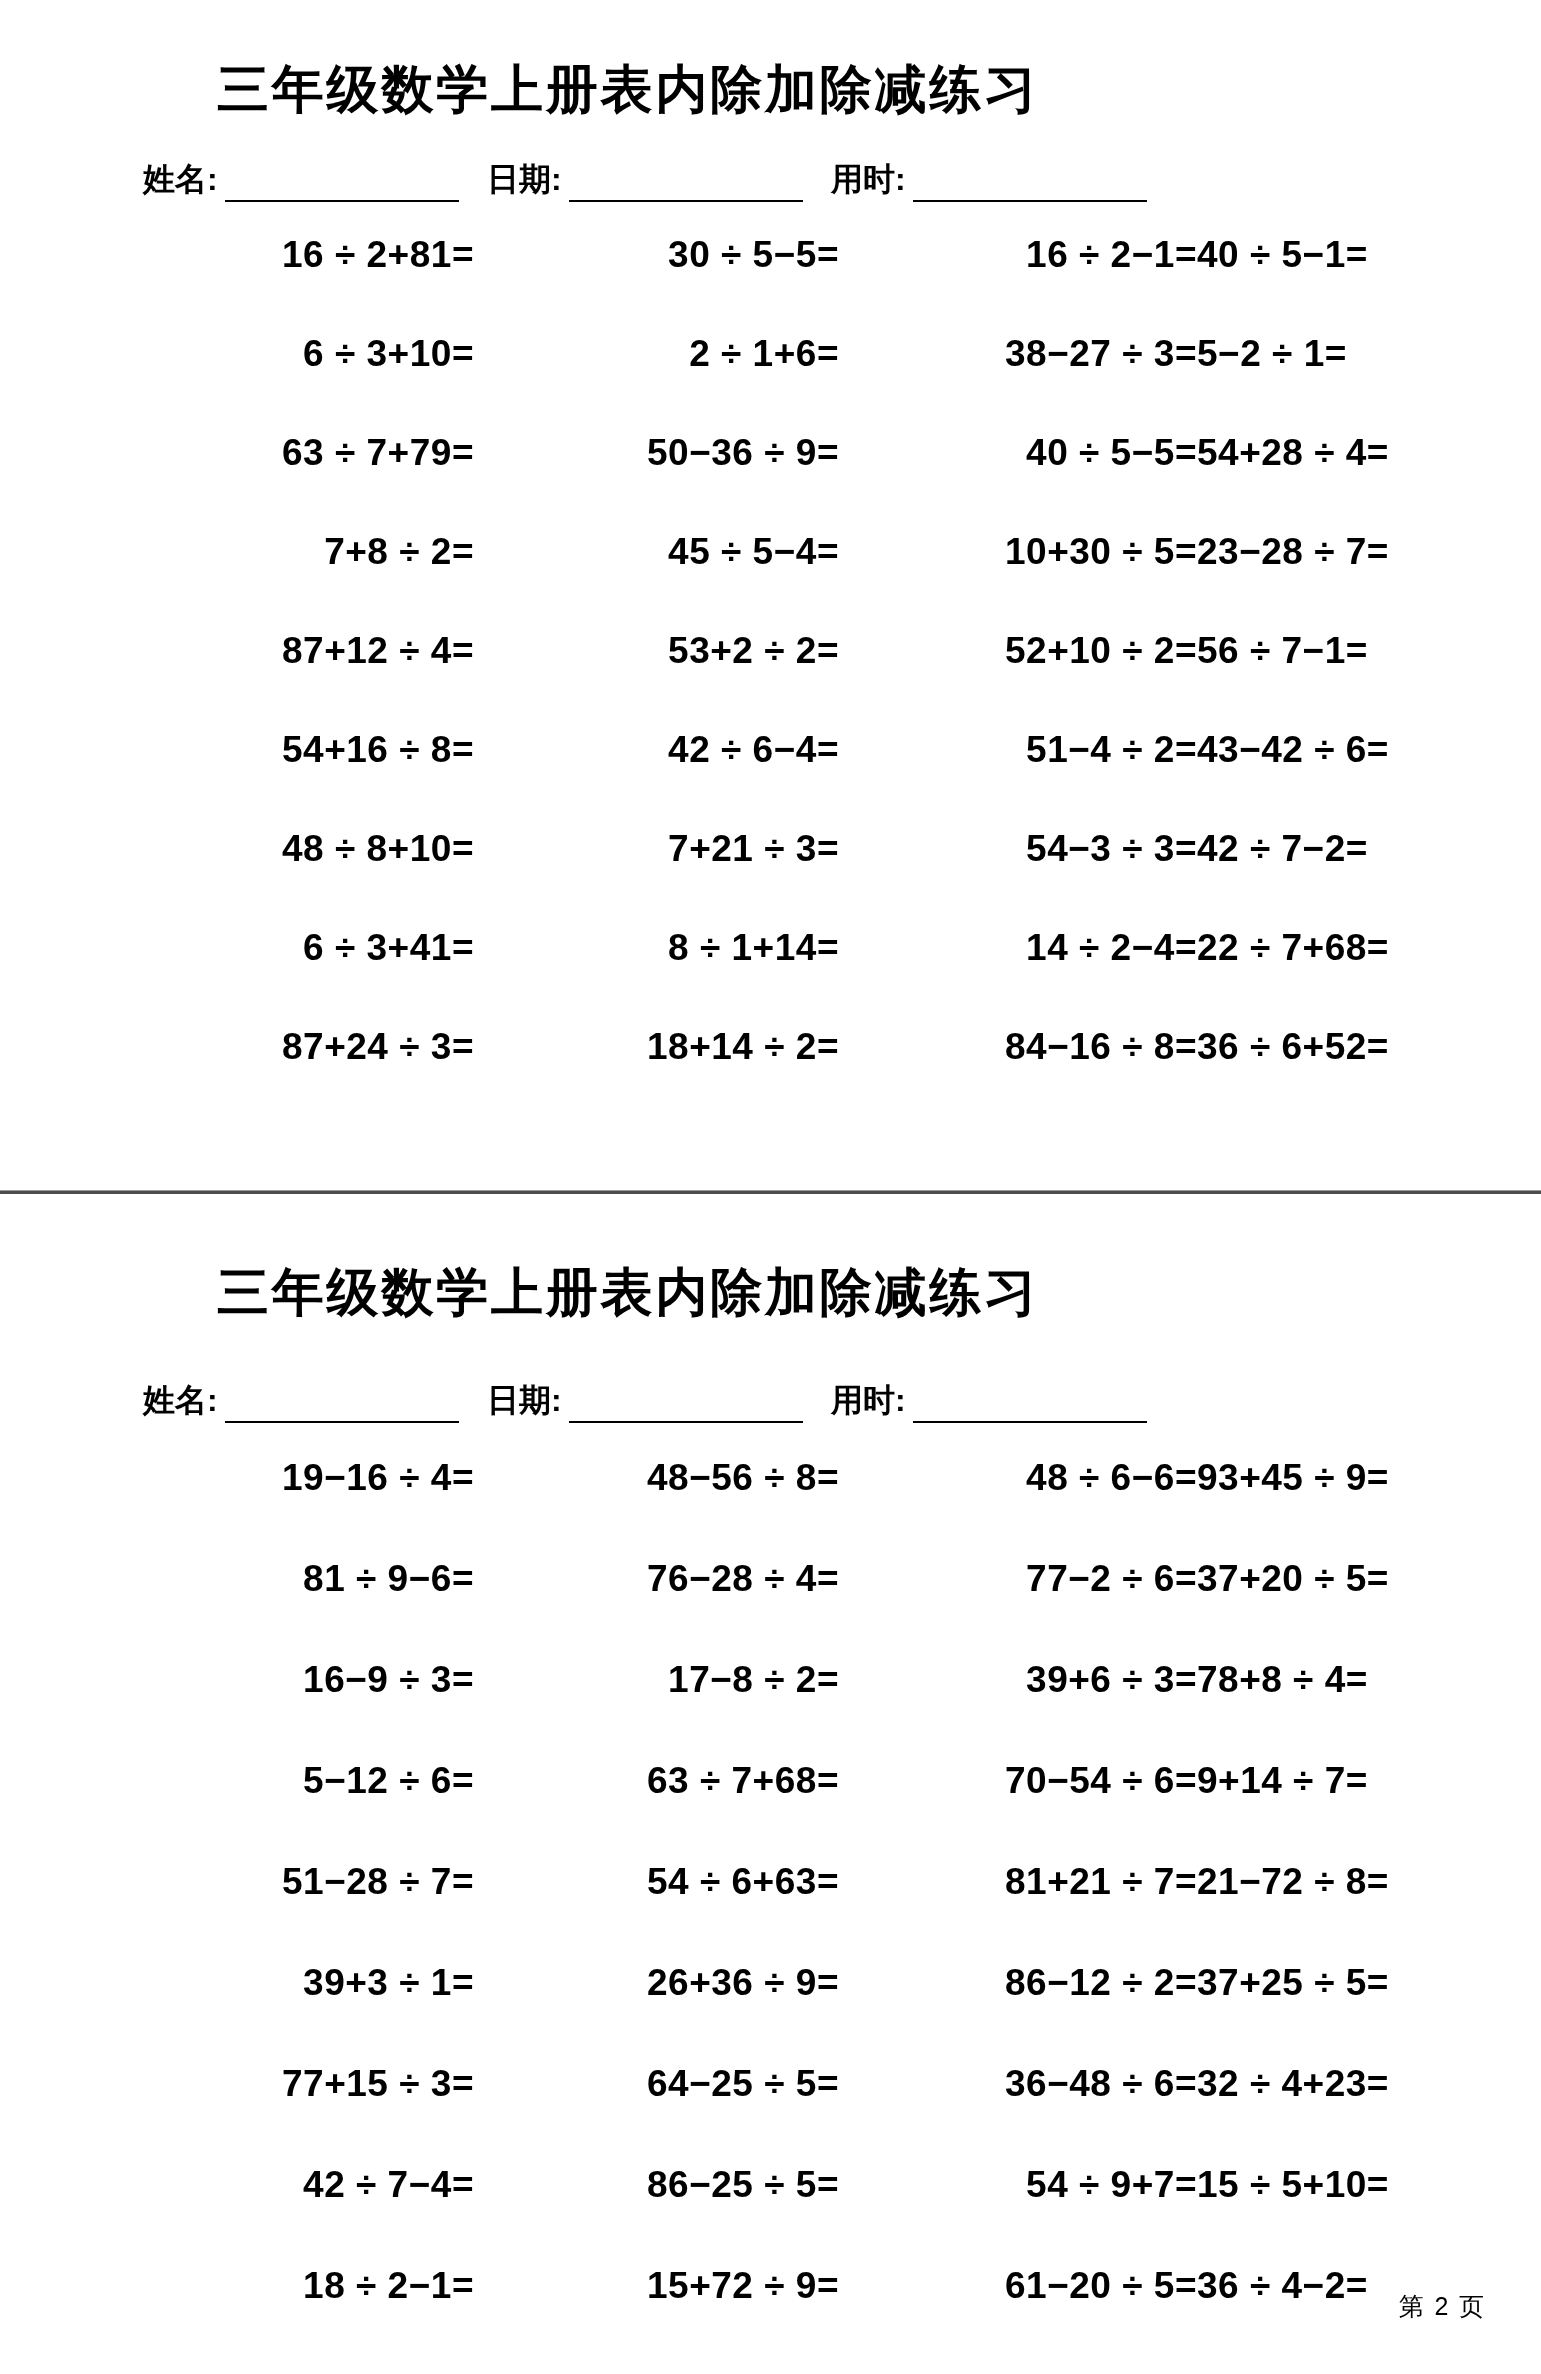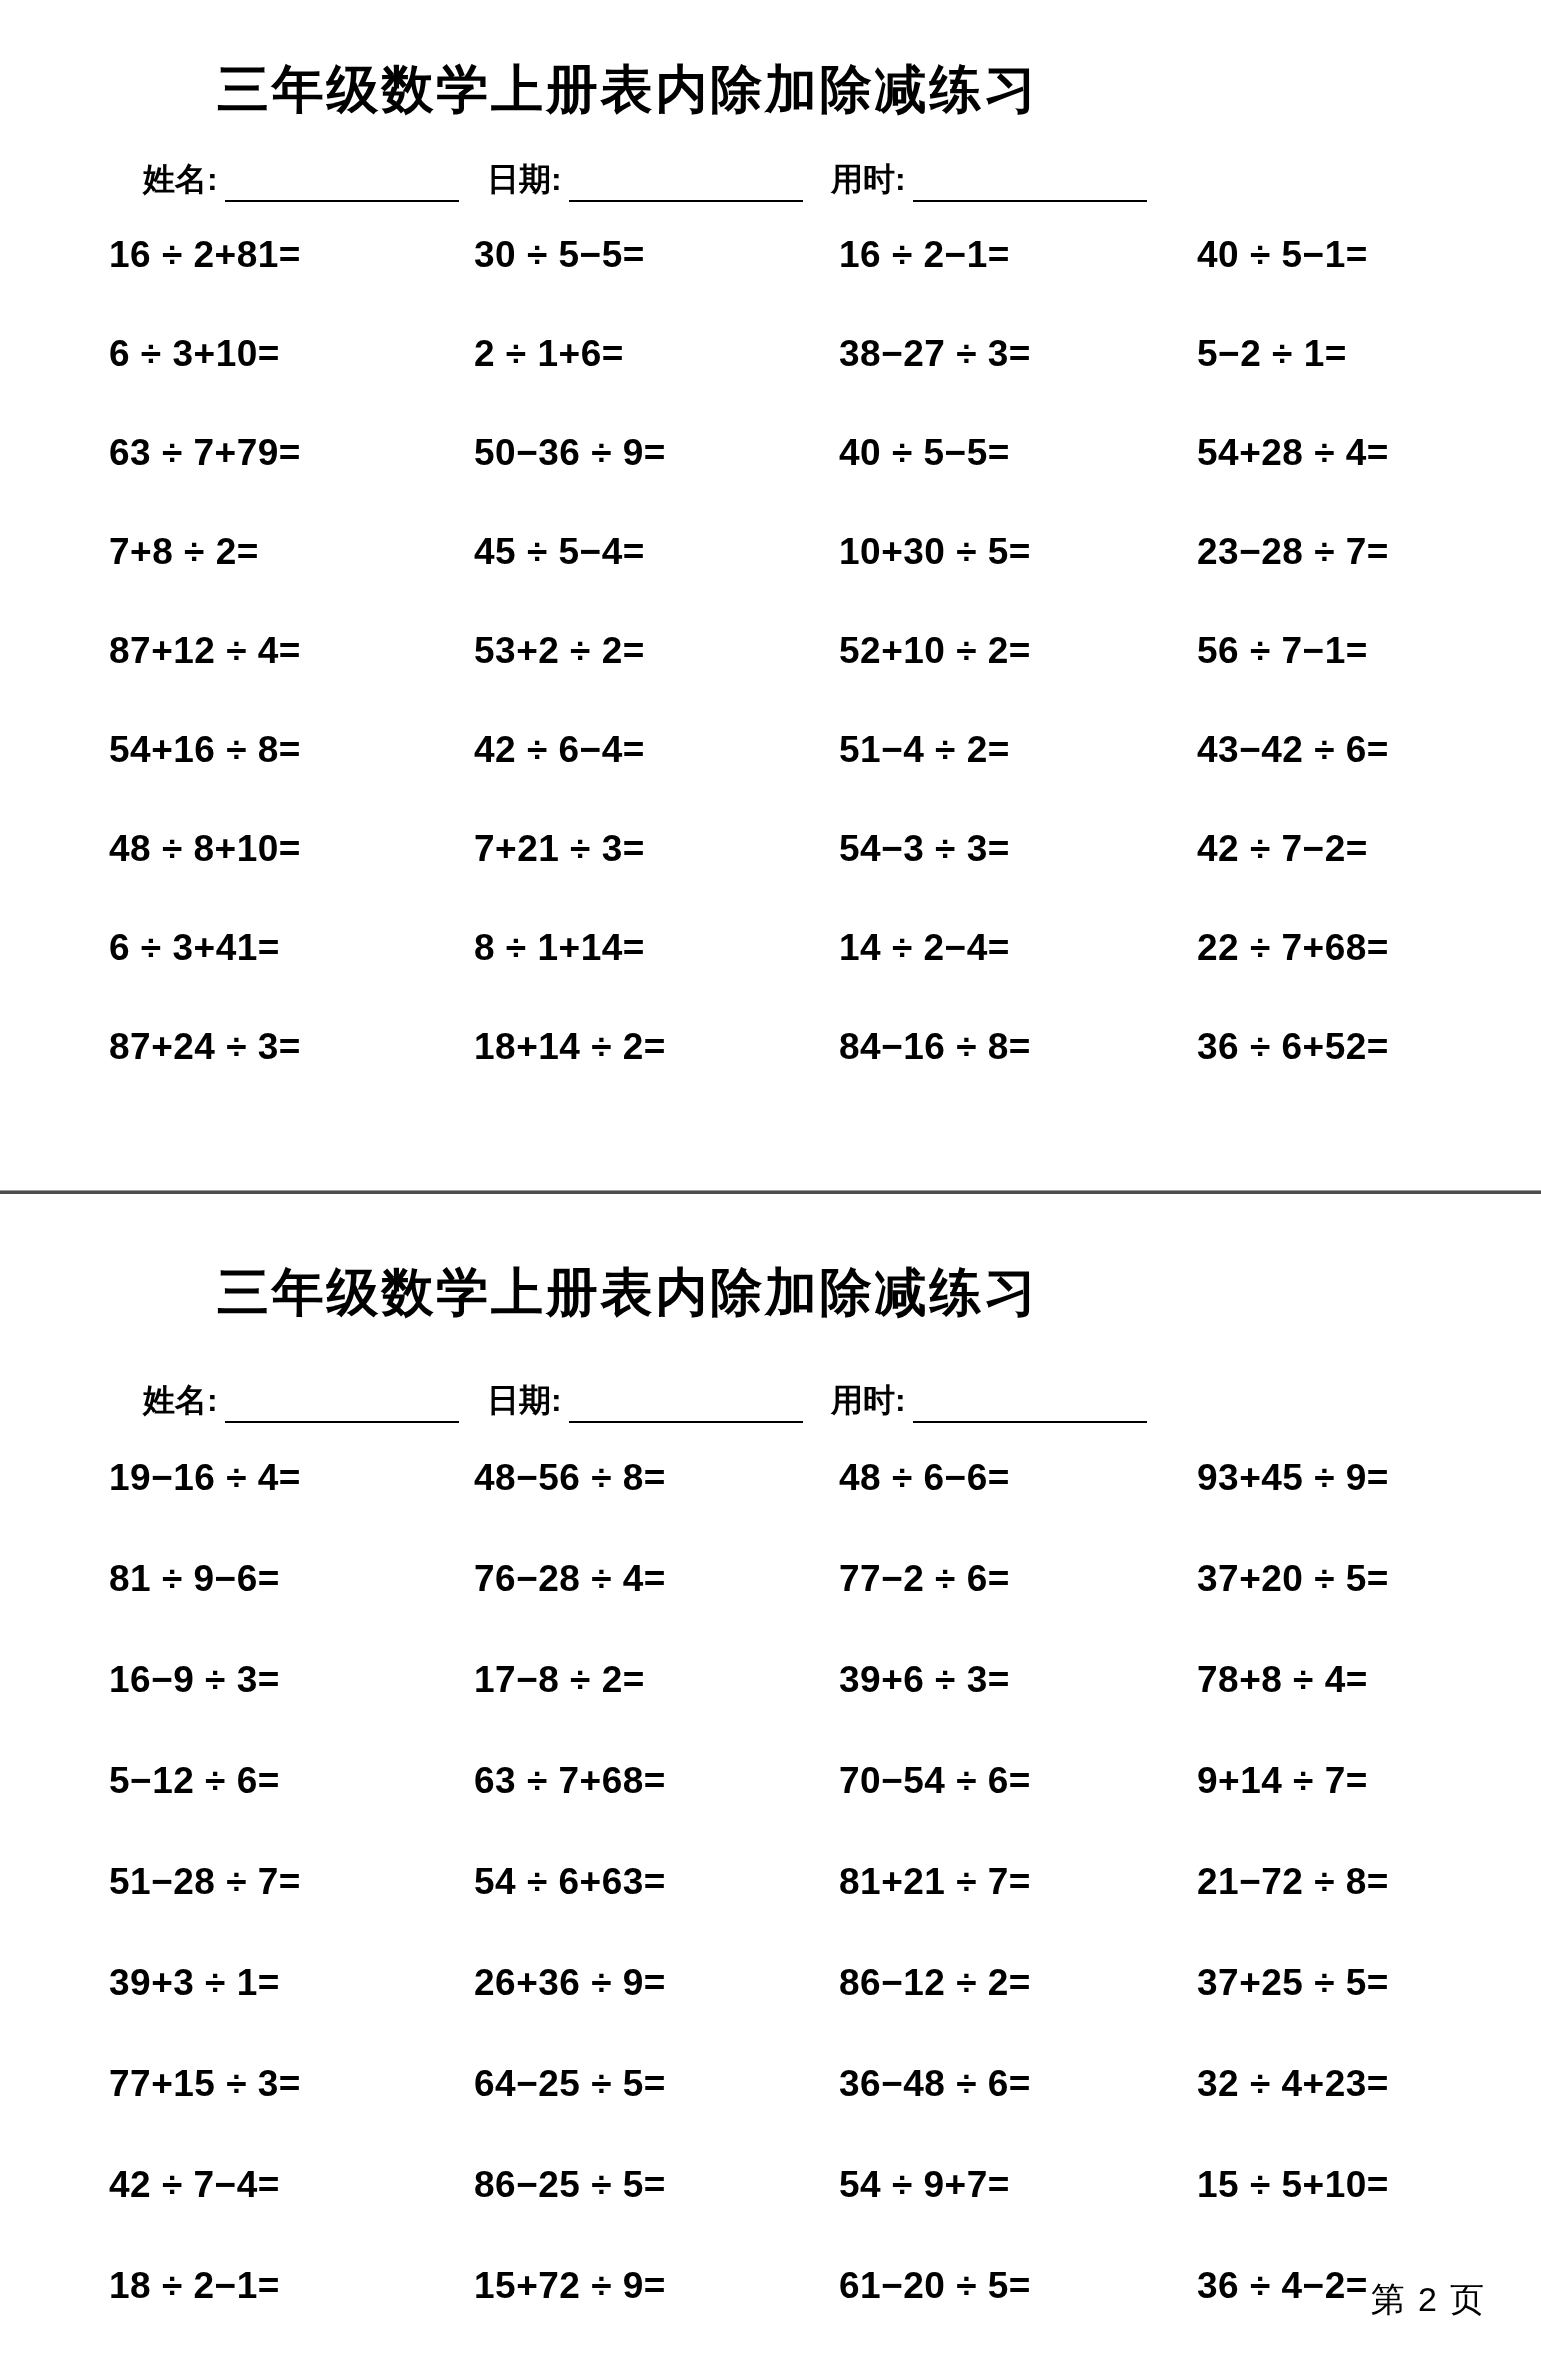--- a/index.html
+++ b/index.html
@@ -20,36 +20,36 @@
   }
   .page-1 .meta-row{margin-top:41px;}
   .page-2 .meta-row{margin-top:59px;}
   .meta-label{white-space:nowrap;}
   .meta-blank{
     display:inline-block;width:234px;height:33px;
     border-bottom:2.8px solid #000;margin-left:7.4px;
   }
   .meta-group{display:flex;align-items:flex-end;}
   .meta-group + .meta-group{margin-left:28px;}
-  .problem-grid{padding-left:109px;margin-top:3.7px;}
+  .problem-grid{padding-left:109px;margin-top:3.7px;text-align:right;}
   .problem-row{
     display:grid;grid-template-columns:365px 365px 358px auto;
     height:99px;align-items:center;
   }
   .page-2 .problem-row{height:101px;}
   .cell{
     font-size:37px;font-weight:bold;white-space:nowrap;
     letter-spacing:0.5px;
   }
   .page-divider{
     height:3.7px;background:#4d4d4d;border-top:0.9px solid #9a9a9a;
     margin-top:93px;width:1542px;
   }
   .page-footer{
-    position:absolute;right:56px;bottom:52px;font-size:34px;font-weight:normal;
+    position:absolute;right:56px;bottom:52px;font-size:25px;font-weight:normal;
     letter-spacing:1.9px;
   }
 </style>
 </head>
 <body>
 
 <section class="page page-1">
   <h1 class="worksheet-title">三年级数学上册表内除加除减练习</h1>
 
   <div class="meta-row">

